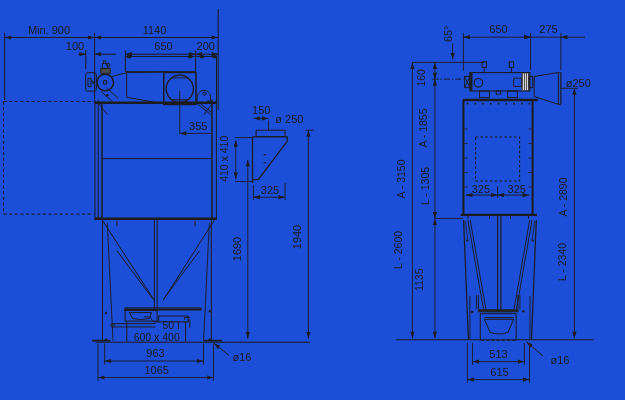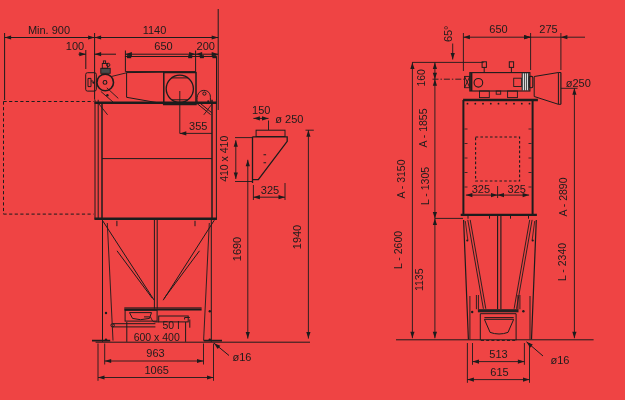--- a/index.html
+++ b/index.html
@@ -1,16 +1,16 @@
 <!DOCTYPE html>
 <html><head>
 <meta charset="utf-8">
 <style>
   html,body{margin:0;padding:0;background:#ffffff;}
-  #stage{width:625px;height:400px;position:relative;background:#ef4444;overflow:hidden;}
+  #stage{width:625px;height:400px;position:relative;background:#1d4ed8;overflow:hidden;}
   svg{display:block;}
   text{font-family:"Liberation Sans",sans-serif;fill:#1c1c1c;}
 </style>
 </head>
 <body>
 <div id="stage">
 <svg width="625" height="400" viewBox="0 0 625 400">
 <defs>
 <marker id="ae" markerWidth="8" markerHeight="6" refX="7" refY="3" orient="auto" markerUnits="userSpaceOnUse">
   <path d="M0.5,0.9 L7,3 L0.5,5.1 z" fill="#1c1c1c"></path>

